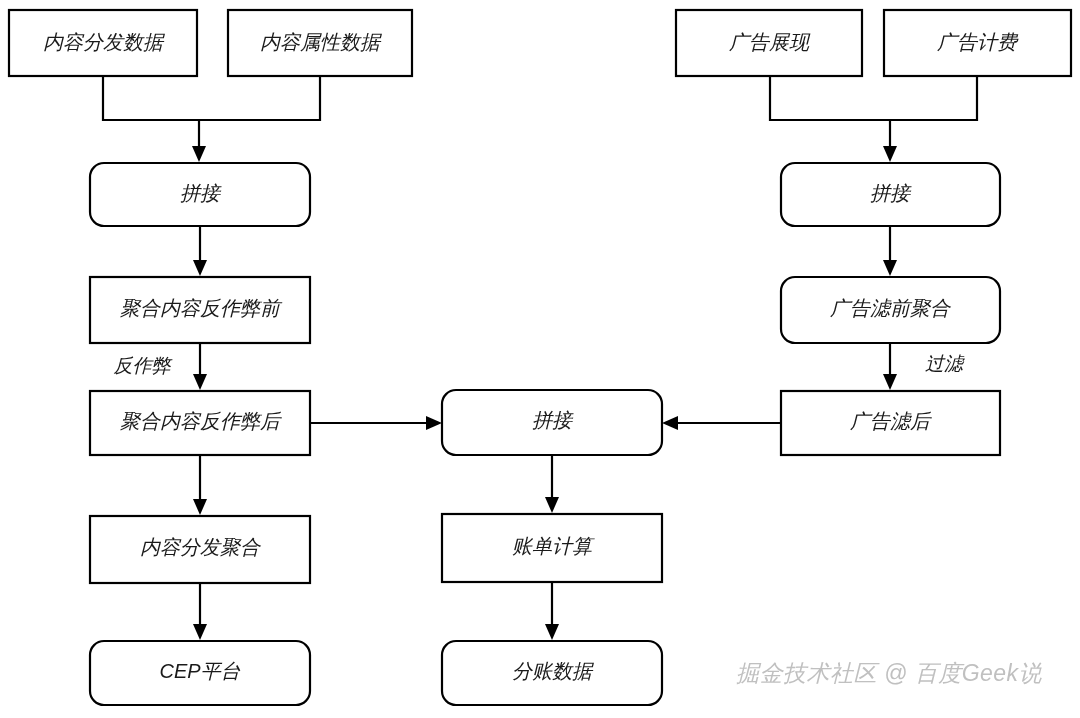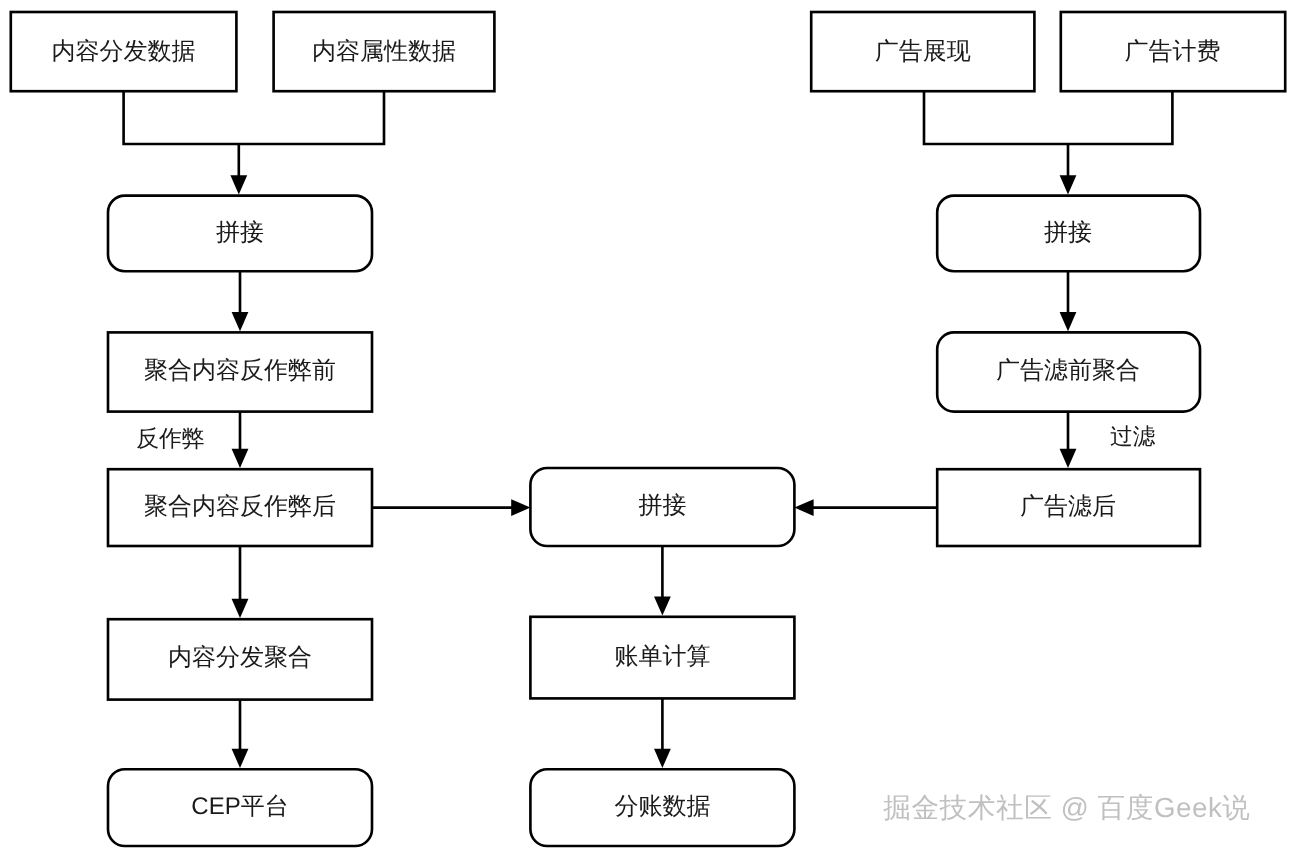--- a/index.html
+++ b/index.html
@@ -11,20 +11,21 @@
     width: 1080px;
     height: 718px;
     overflow: hidden;
     font-family: "Liberation Sans", "DejaVu Sans", sans-serif;
   }
   #flow-root {
     position: relative;
     width: 1080px;
     height: 718px;
     background: #ffffff;
+    font-style: italic;
   }
   svg.flow-canvas {
     position: absolute;
     top: 0;
     left: 0;
     width: 1080px;
     height: 718px;
     display: block;
   }
   .node-shape {

